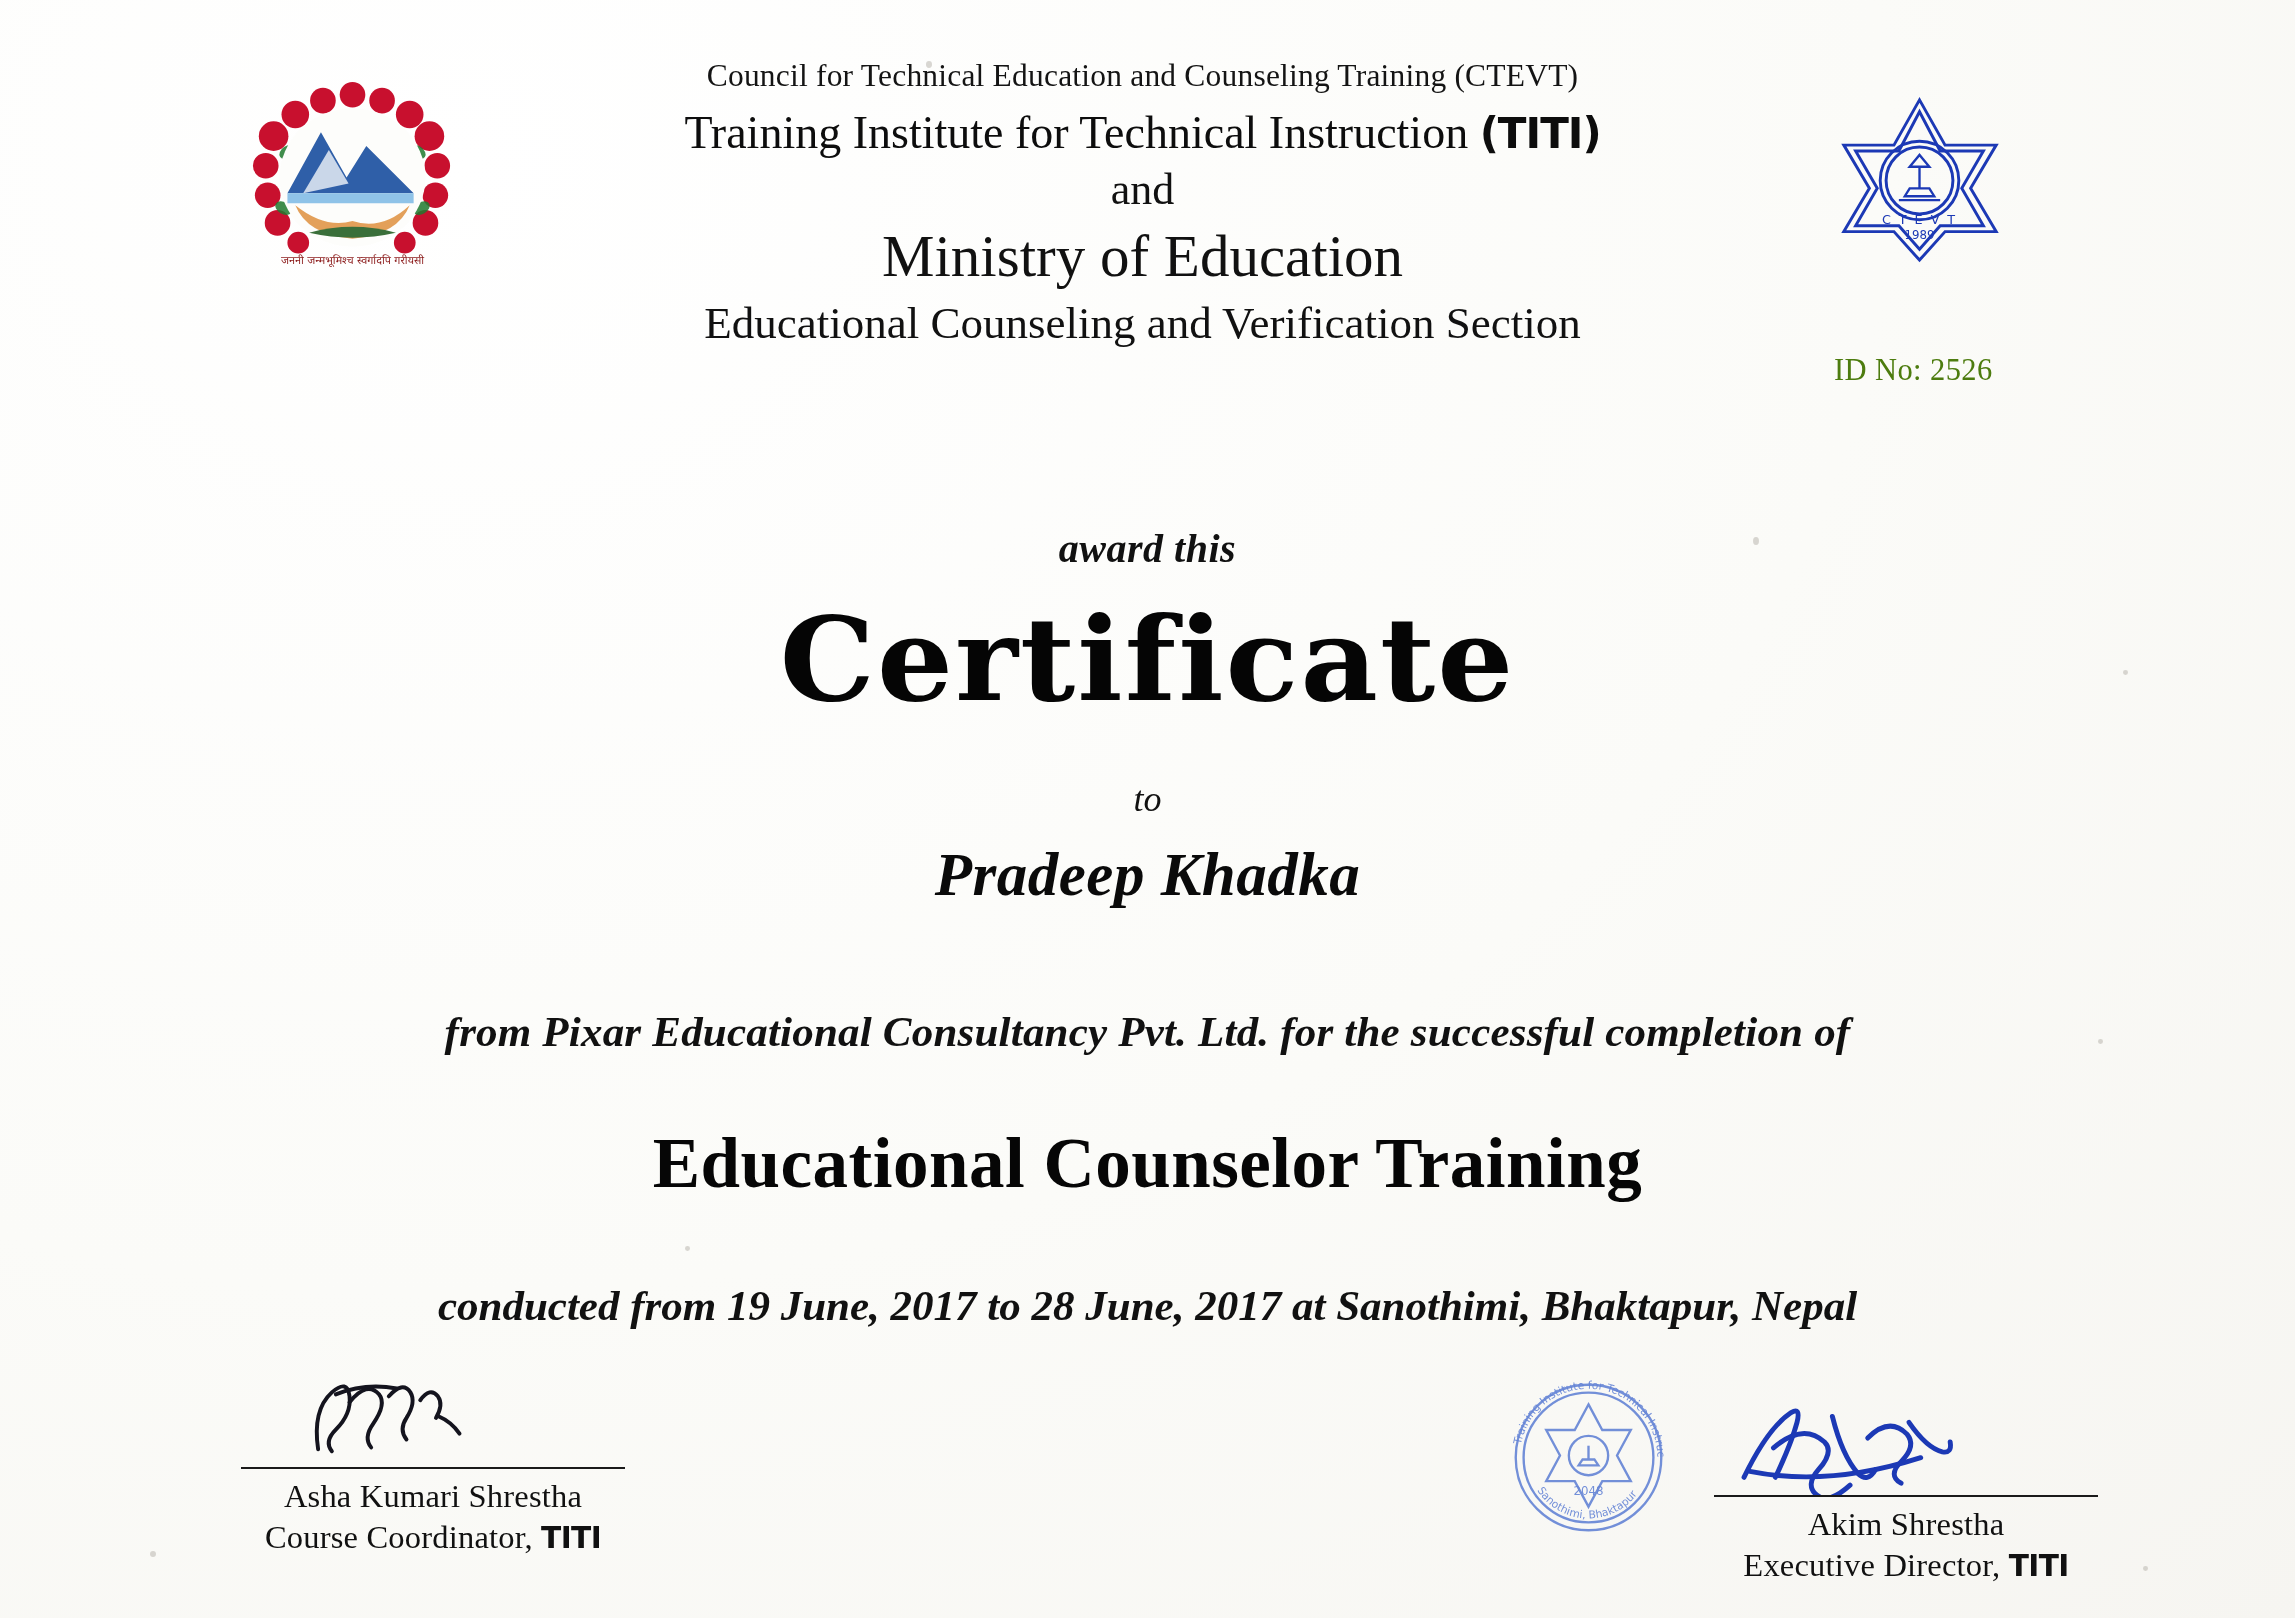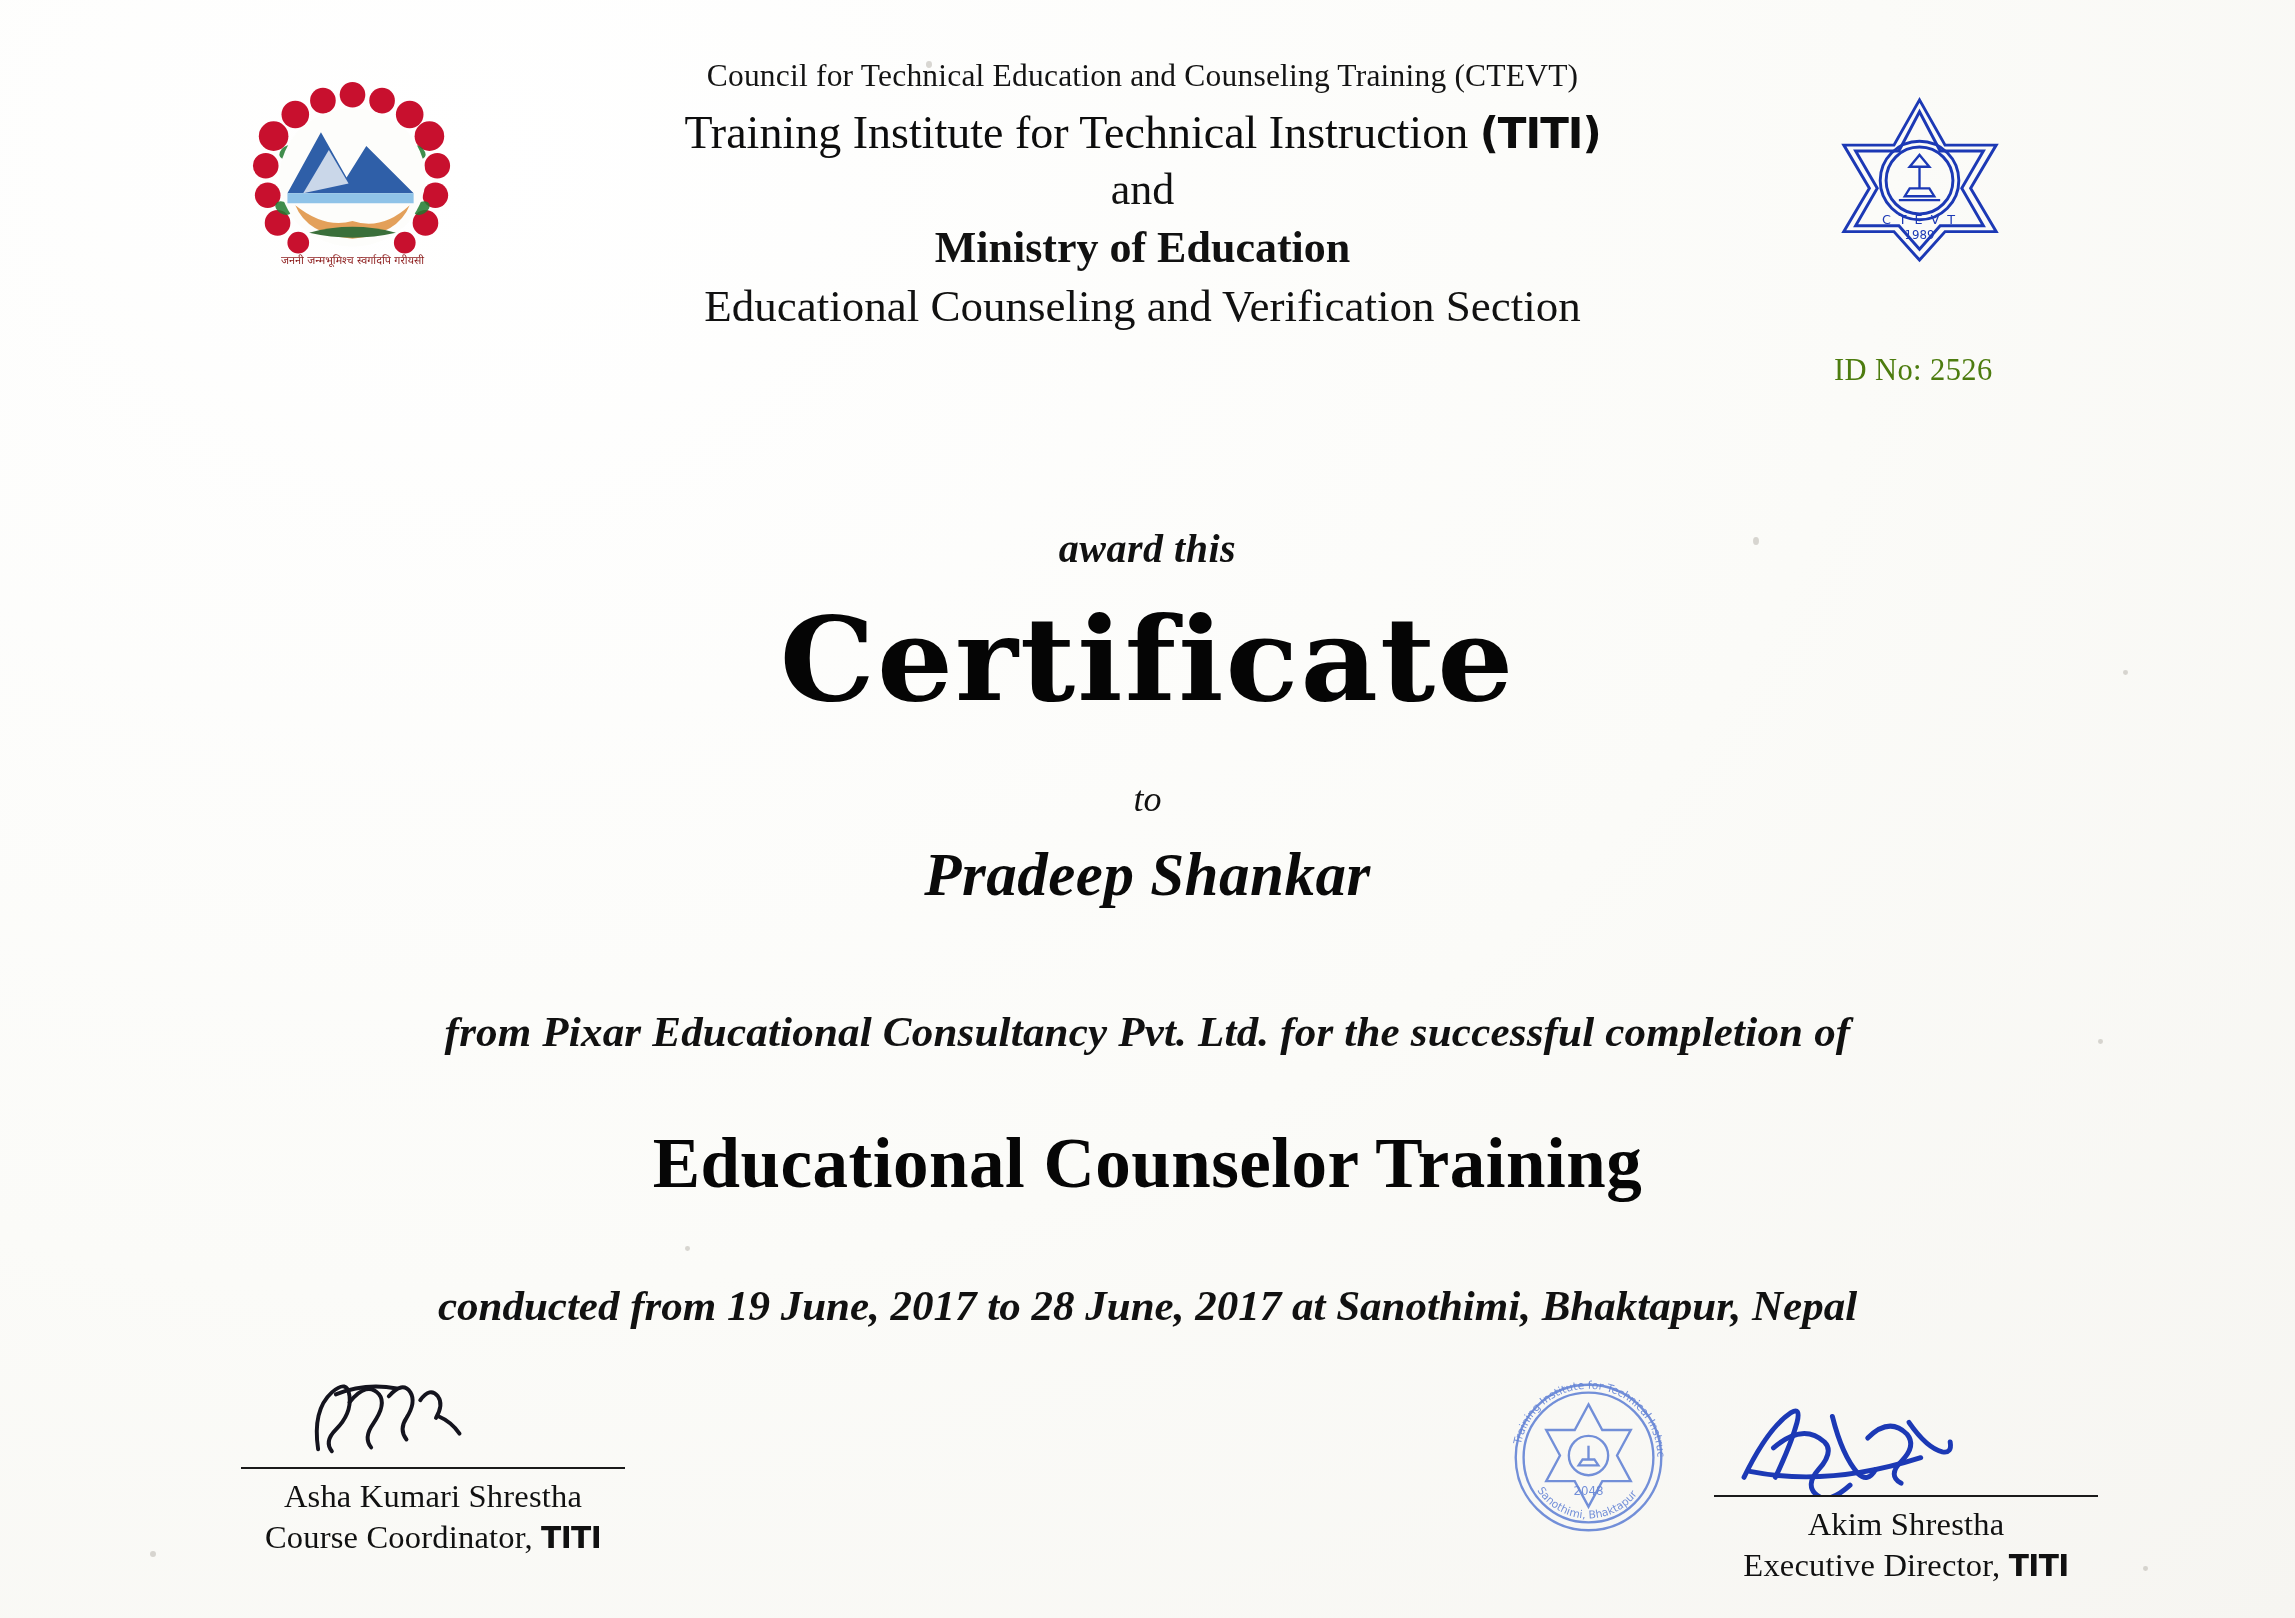--- a/index.html
+++ b/index.html
@@ -85,23 +85,22 @@
     font-family: "DejaVu Sans", sans-serif;
     font-weight: bold;
     font-size: 42px;
     letter-spacing: -1px;
   }
   .and-line {
     font-size: 44px;
     margin: 2px 0 5.9px 0;
   }
   .moe-line {
-    font-size: 44px;
+    font-size: 59px;
     margin-bottom: 5.9px;
-    font-weight: bold;
   }
   .ecvs-line {
     font-size: 45px;
   }
 
   
   .award-this {
     position: absolute;
     top: 525px;
     left: 0;
@@ -322,21 +321,21 @@
       </div>
       <div class="and-line">and</div>
       <div class="moe-line">Ministry of Education</div>
       <div class="ecvs-line">Educational Counseling and Verification Section</div>
     </div>
   </div>
 
   <div class="award-this">award this</div>
   <div class="certificate-word">Certificate</div>
   <div class="to-word">to</div>
-  <div class="recipient">Pradeep Shankar</div>
+  <div class="recipient">Pradeep Khadka</div>
   <div class="from-line">from Pixar Educational Consultancy Pvt. Ltd. for the successful completion of</div>
   <div class="course-title">Educational Counselor Training</div>
   <div class="conducted-line">conducted from 19 June, 2017  to 28 June, 2017 at Sanothimi, Bhaktapur, Nepal</div>
 
   <div class="signatures">
 
     <div class="sig-block" style="left:241px;top:108px;width:384px;">
       <div class="sig-ink">
         <svg viewBox="0 0 390 110" width="384" height="108">
           <g fill="none" stroke="#14141e" stroke-width="4" stroke-linecap="round">

